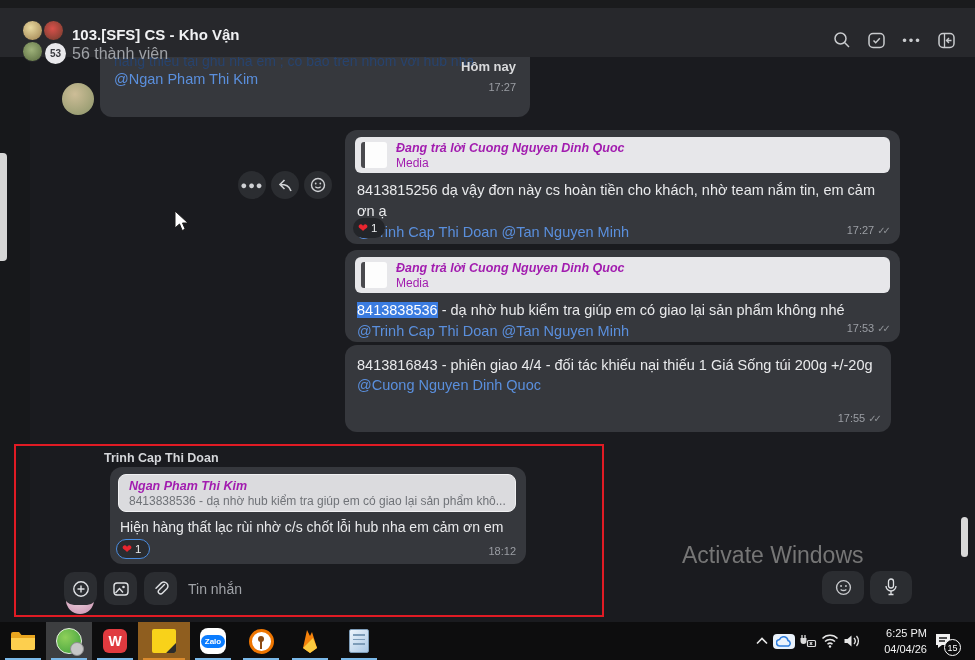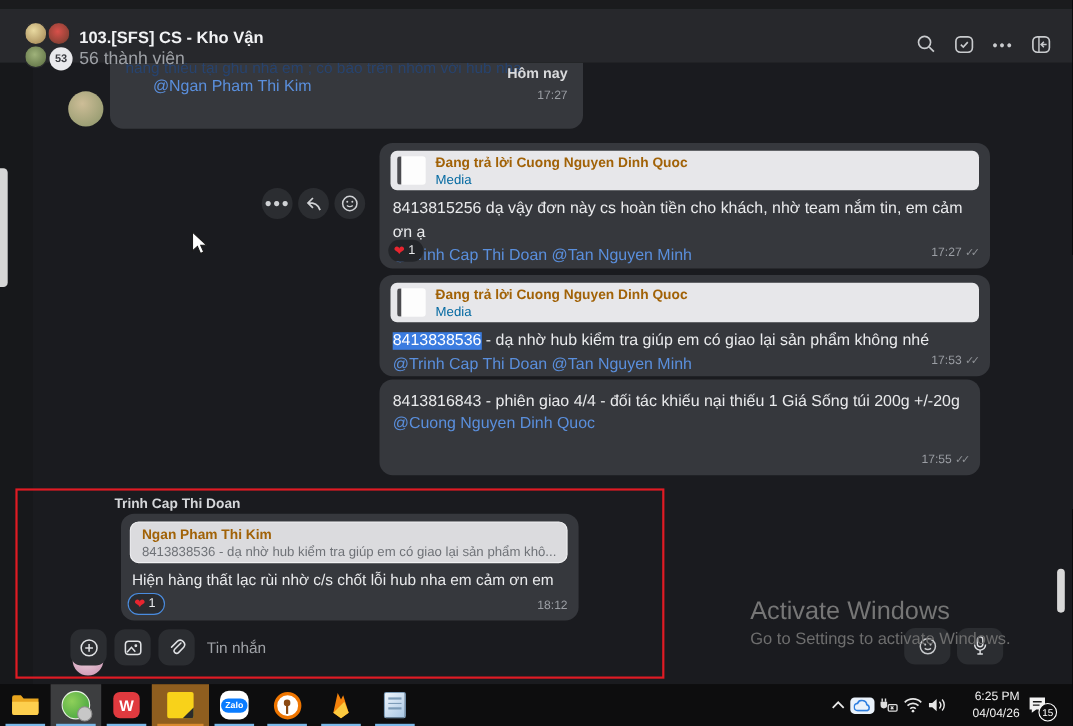--- a/index.html
+++ b/index.html
@@ -24,22 +24,22 @@
   .chat { left:0; top:57px; width:975px; height:565px; background:#1a1b1f; overflow:hidden; }
   .leftcol { left:0; top:0; width:30px; height:565px; background:#17181b; }
   .left-scroll { left:0; top:96px; width:7px; height:108px; background:#d6d6d6; border-radius:0 4px 4px 0; }
   .bubble { position:absolute; background:#36383d; border-radius:12px; color:#e9eaec; font-size:14.5px; }
   .avatar { position:absolute; border-radius:50%; }
   .mention { color:#5a8fdd; }
   .time { color:#9b9ea4; font-size:11px; }
   .ticks { color:#8e9196; font-size:10px; letter-spacing:-3px; margin-left:3px; }
   .quote-card { position:absolute; background:#e7e7ea; border-radius:6px; display:flex; align-items:center; cursor:pointer; }
   .quote-thumb { width:26px; height:26px; background:#fdfdfd; border-radius:3px; border-left:4px solid #4a4a4e; margin:0 9px 0 6px; }
-  .q-title { color:#a16207; font-size:12.5px; font-weight:bold; line-height:15px; }
-  .q-sub { color:#0369a1; font-size:12px; line-height:14px; }
+  .q-title { color:#a21caf; font-size:12.5px; font-weight:bold; line-height:15px;font-style:italic; }
+  .q-sub { color:#a21caf; font-size:12px; line-height:14px; }
   .react-pill { position:absolute; background:#232529; border-radius:10px; height:20px; padding:0 8px 0 5px;
                 display:flex; align-items:center; gap:3px; color:#e9eaec; font-size:11.5px; cursor:pointer; }
   .heart { color:#e8252f; font-size:12px; }
   .selected-txt { background:#3b7ce0; color:#ffffff; }
   .hover-btn { position:absolute; width:28px; height:28px; border-radius:50%; background:#2b2d31;
                display:flex; align-items:center; justify-content:center; cursor:pointer; }
   .sender-name { color:#d5d7da; font-size:12.5px; font-weight:bold; }
   .redbox { left:14px; top:387px; width:590px; height:173px; border:2px solid #e01b24; z-index:20; }
   .quote-card2 { background:#dbdbde; border:1px solid #f0f0f2; border-radius:8px; }
   .react-pill-b { border:1px solid #4a8cdf; background:#2a2c30; }
@@ -70,21 +70,21 @@
 
 <div class="screen">
 
   <div class="abs chat">
     <div class="abs leftcol"></div>
     <div class="abs left-scroll"></div>
 
     <div class="avatar" style="left:62px; top:26px; width:32px; height:32px; background:radial-gradient(circle at 40% 35%, #cdbd97, #8a9468);"></div>
     <div class="bubble" style="left:100px; top:-12px; width:430px; height:72px; padding:8px 14px;">
       <div style="color:#27436e; font-size:14px; white-space:nowrap;">hàng thiếu tại ghu nhà em ; có báo trên nhóm với hub nha</div>
-      <div class="mention" style="font-size:14.5px; margin-top:2px;margin-left:25px;">@Ngan Pham Thi Kim</div>
+      <div class="mention" style="font-size:14.5px; margin-top:2px;">@Ngan Pham Thi Kim</div>
       <div class="abs" style="right:14px; top:14px; color:#d9dadc; font-size:13px; font-weight:bold;">Hôm nay</div>
       <div class="abs time" style="right:14px; top:36px;">17:27</div>
     </div>
 
     <div class="hover-btn" style="left:238px; top:114px;">
       <span style="color:#cfd1d4; font-size:11px; letter-spacing:1px;">●●●</span>
     </div>
     <div class="hover-btn" style="left:271px; top:114px;">
       <svg width="15" height="13" viewBox="0 0 15 13">
         <path d="M6.5 1 L2 5.5 L6.5 10 M2 5.5 C8 5.5 11 6.5 13 12" fill="none" stroke="#cfd1d4" stroke-width="1.6"></path>
@@ -195,21 +195,20 @@
     </div>
     <div class="comp-btn" style="left:870px; top:514px; width:42px;">
       <svg width="16" height="19" viewBox="0 0 16 19">
         <rect x="5.5" y="1" width="5" height="9" rx="2.5" fill="none" stroke="#dfe1e4" stroke-width="1.3"></rect>
         <path d="M3 8 a5 5 0 0 0 10 0" fill="none" stroke="#dfe1e4" stroke-width="1.3"></path>
         <path d="M8 13 V16 M5.5 16.5 H10.5" stroke="#dfe1e4" stroke-width="1.3"></path>
       </svg>
     </div>
 
     <div class="abs watermark1" style="left:682px; top:485px;">Activate Windows</div>
-    <div class="abs watermark2" style="left:682px; top:515px;">Go to Settings to activate Windows.</div>
 
     <div class="abs right-scroll"></div>
   </div>
 
   <div class="abs topstrip"></div>
   <div class="abs header">
     <div class="abs grp-avatar">
       <div class="mini-av" style="left:0; top:0; background:radial-gradient(circle at 40% 35%, #e8d9a0, #9d7f4e);"></div>
       <div class="mini-av" style="right:0; top:0; background:radial-gradient(circle at 45% 40%, #d8504a, #6b3b2c);"></div>
       <div class="mini-av" style="left:0; bottom:0; background:radial-gradient(circle at 45% 40%, #9fb27a, #57693e);"></div>

